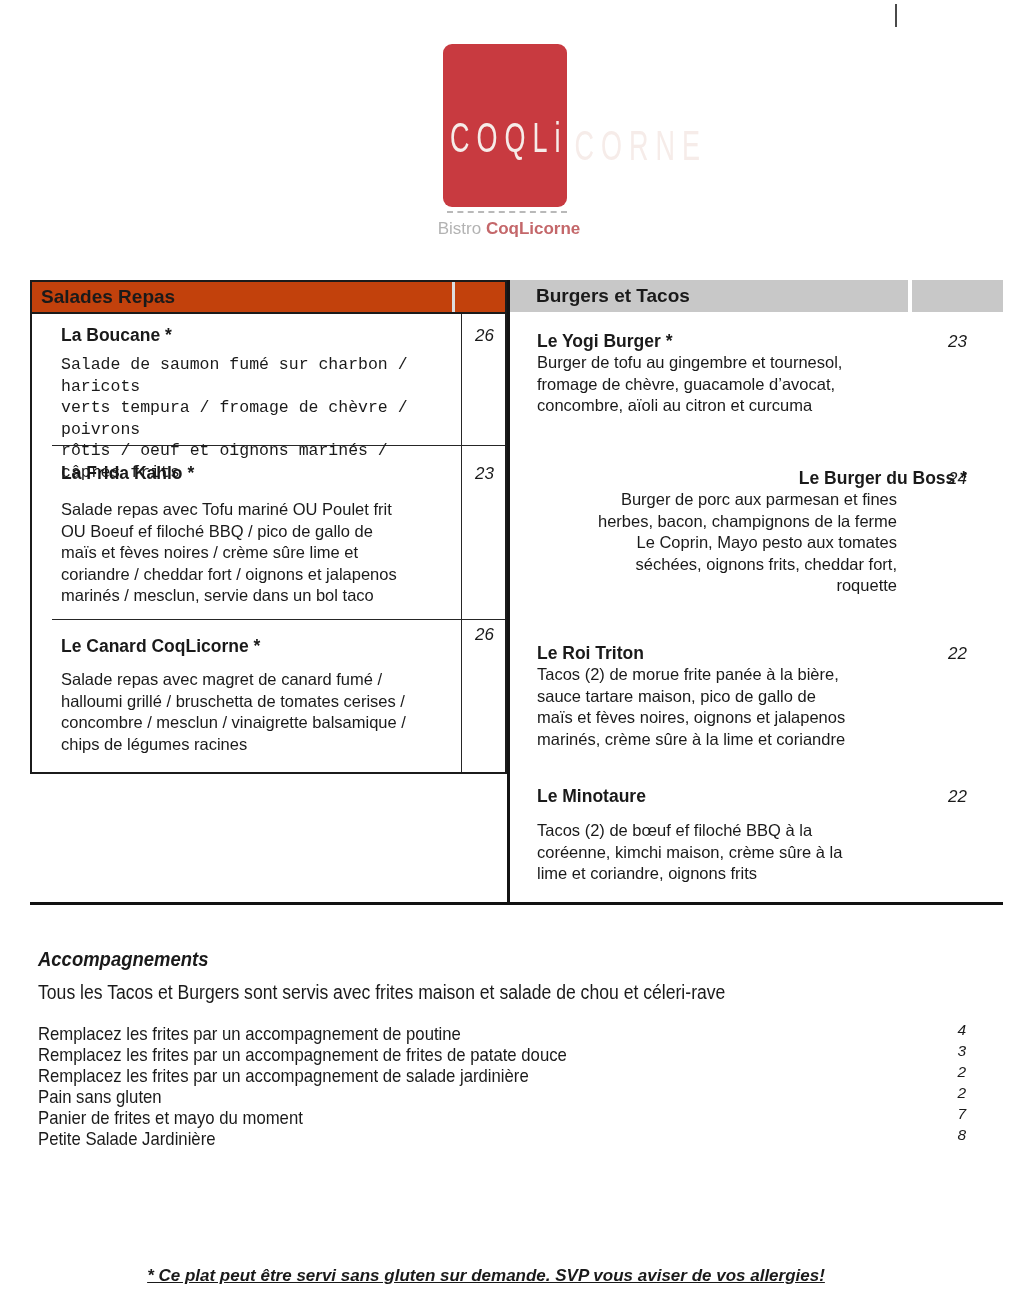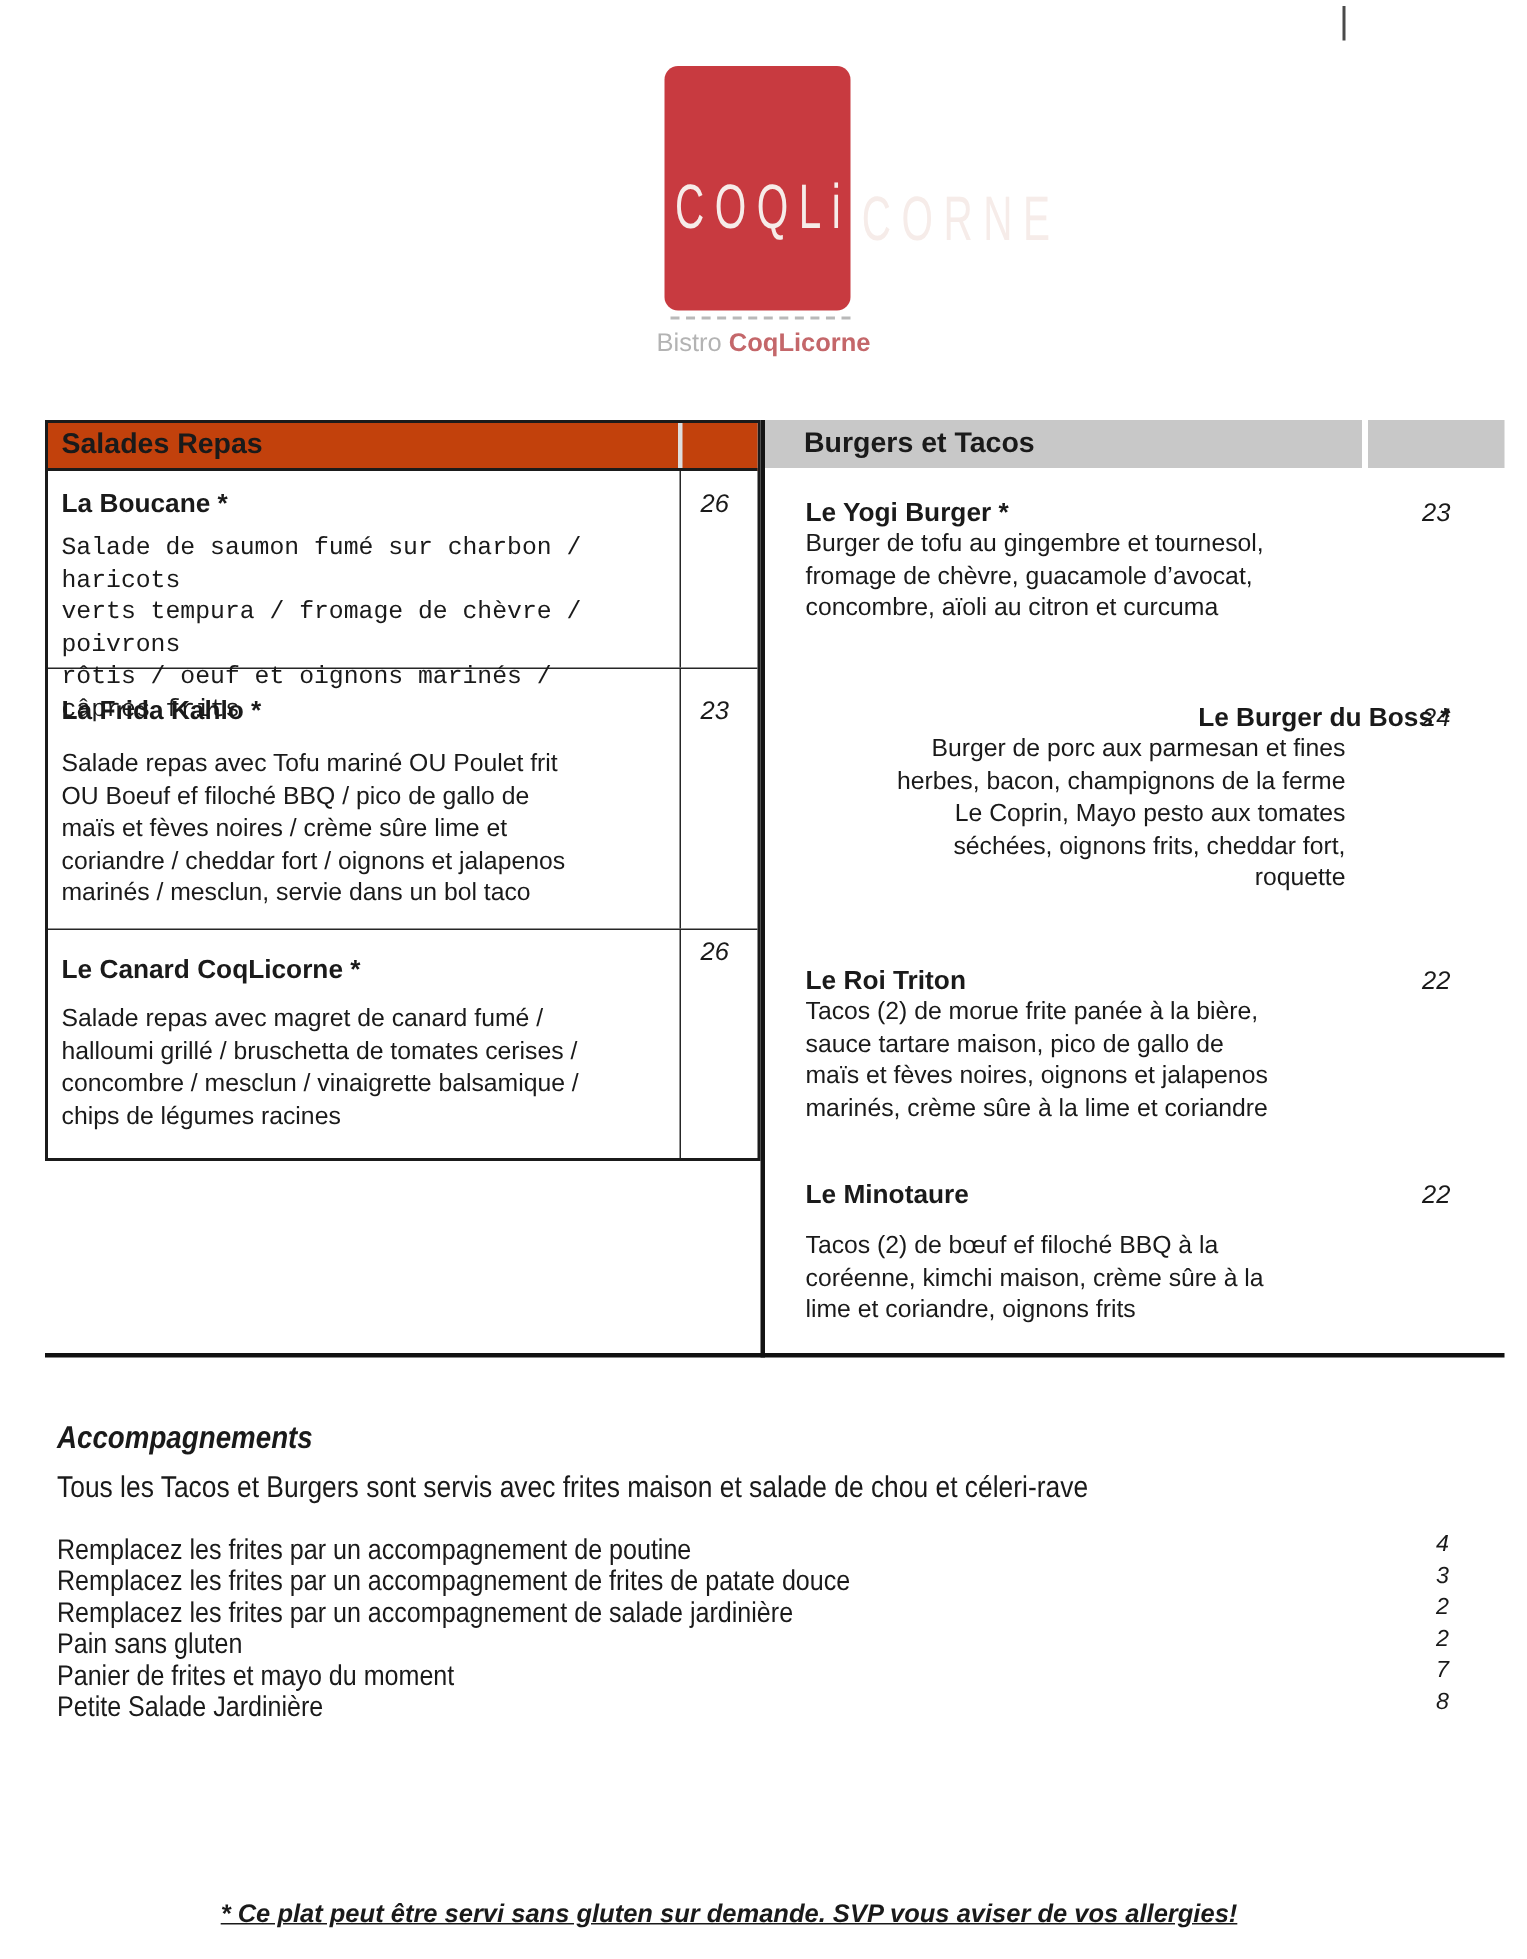--- a/index.html
+++ b/index.html
@@ -22,21 +22,21 @@
   .logo-caption{position:absolute;left:0;top:219px;width:1018px;text-align:center;font-size:17px;}
   .cap-gray{color:#b3b3b3;font-weight:500;}
   .cap-red{color:#c4676a;font-weight:600;}
 
   
   .ltable{position:absolute;left:30px;top:280px;width:477px;border:2px solid #1b1b1b;
     box-sizing:border-box;}
   .lheader{position:relative;height:32px;background:#c2410c;border-bottom:2px solid #1b1b1b;
     display:flex;align-items:center;padding-left:9px;font-size:19px;font-weight:bold;box-sizing:border-box;}
   .lheader:after{content:"";position:absolute;right:50px;top:0;bottom:0;width:3px;background:#dedede;}
-  .lrow{display:flex;border-bottom:1.5px solid #262626;box-sizing:border-box;}
+  .lrow{display:flex;border-bottom:1.5px solid #262626;box-sizing:border-box;margin-left:20px;}
   .lrow:last-child{border-bottom:none;}
   .lcell{flex:1 1 auto;padding:0 8px 0 9px;box-sizing:border-box;}
   .lprice{flex:0 0 52px;border-left:1.5px solid #262626;box-sizing:border-box;
     font-style:italic;font-size:17px;padding-left:13px;}
   .row1{height:132px;} .row1 .lcell{padding-top:11px;} .row1 .lprice{padding-top:12px;}
   .row2{height:174px;} .row2 .lcell{padding-top:17px;} .row2 .lprice{padding-top:18px;}
   .row3{height:152px;} .row3 .lcell{padding-top:16px;} .row3 .lprice{padding-top:5px;}
   .item-title{font-size:17.5px;font-weight:bold;}
   .row1 .item-title{margin-bottom:8px;}
   .row2 .item-title{margin-bottom:15px;}

